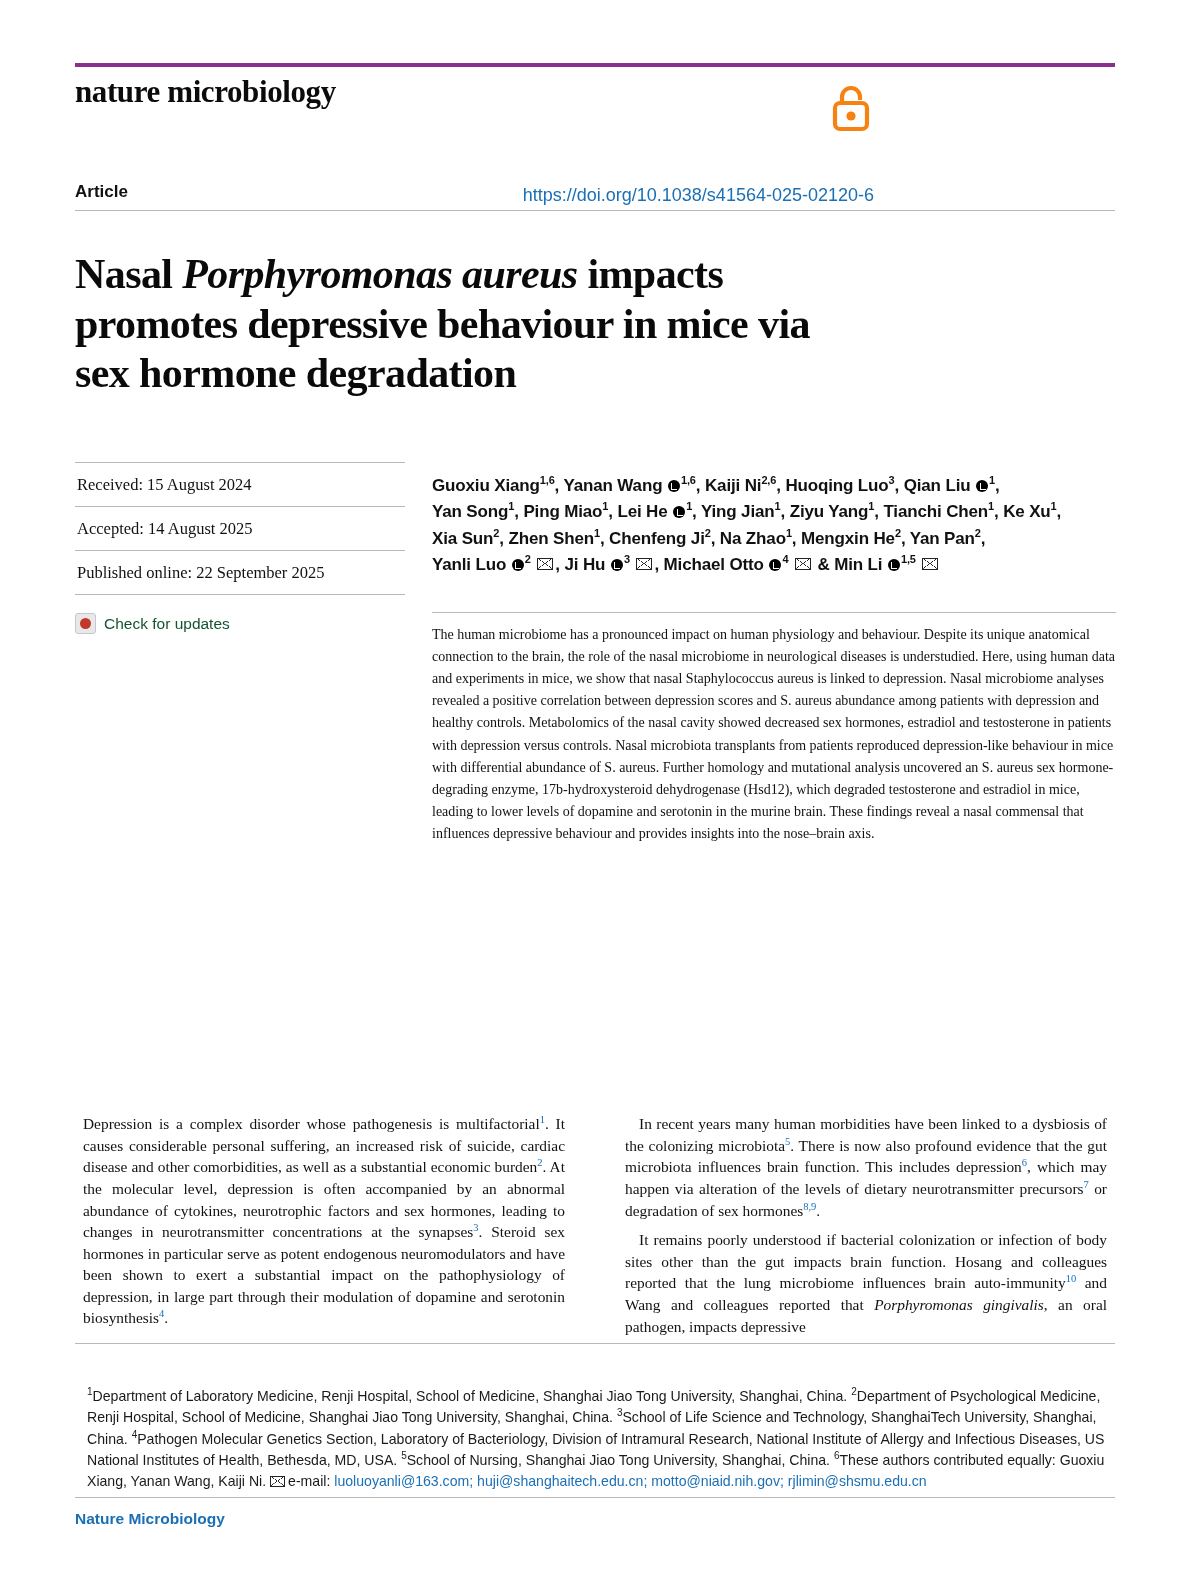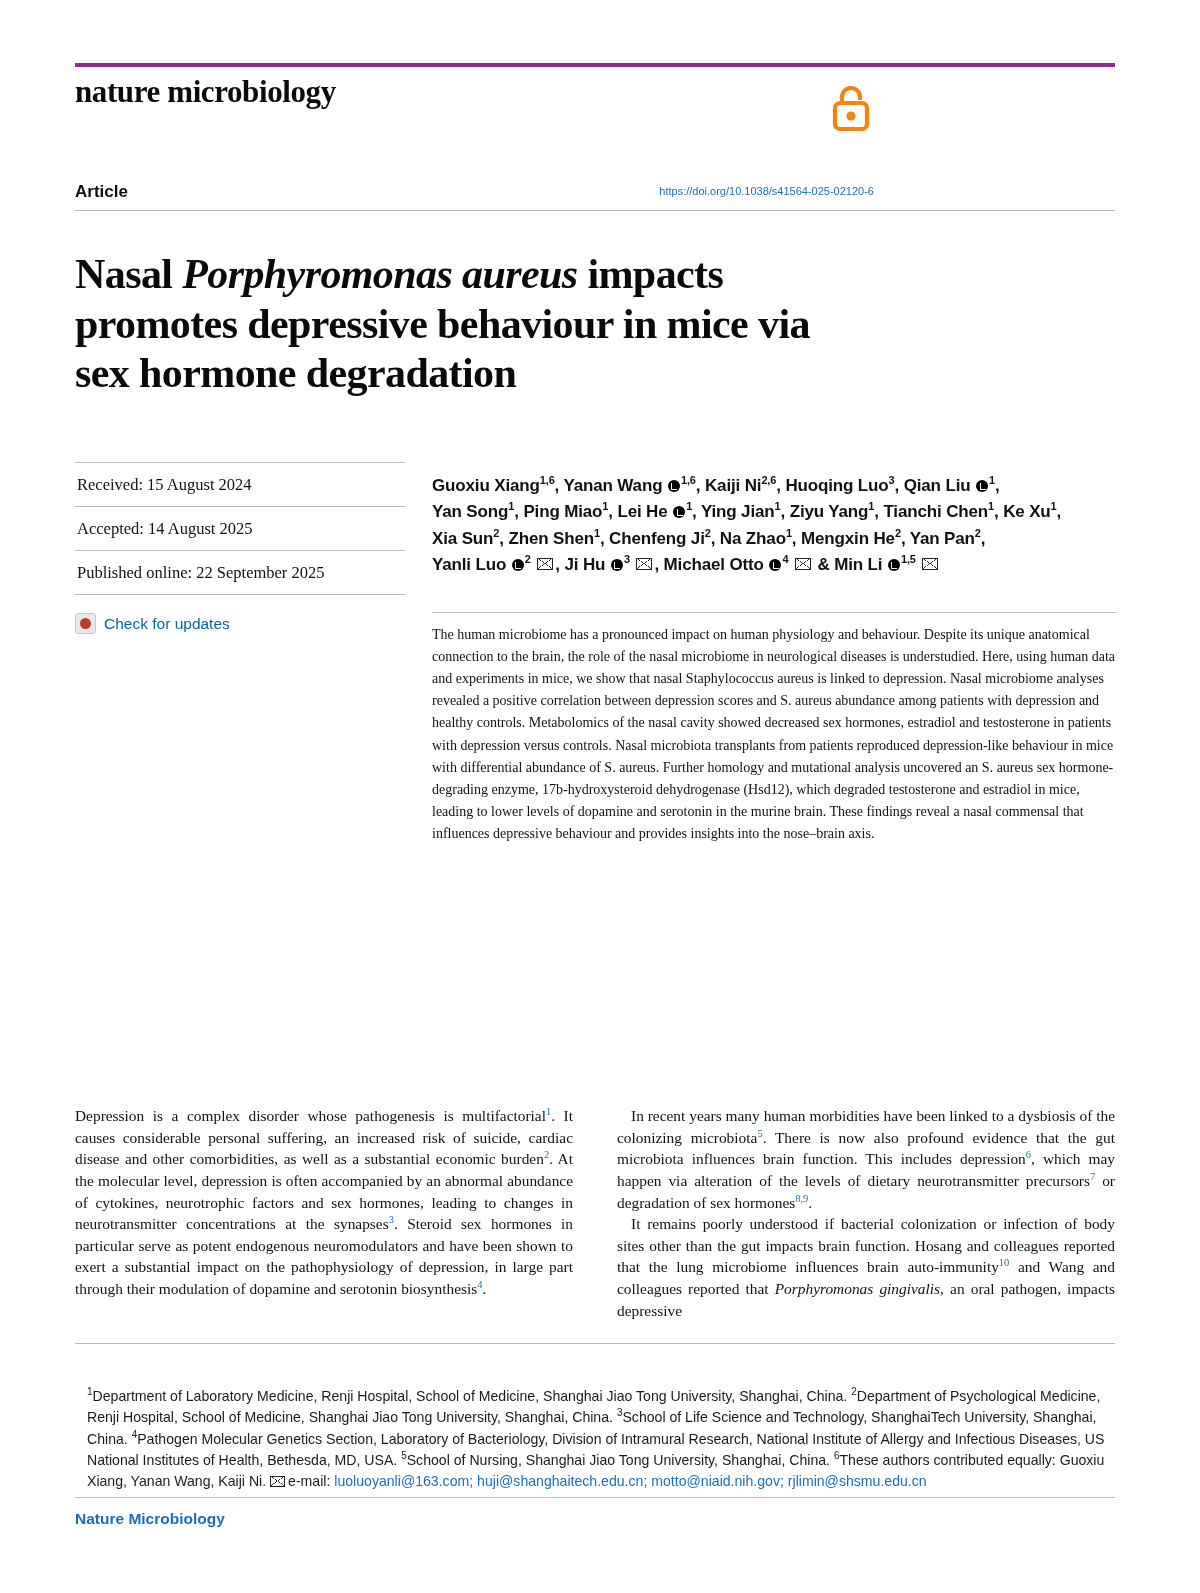--- a/index.html
+++ b/index.html
@@ -55,21 +55,21 @@
     font-family: "Liberation Sans", sans-serif;
     font-size: 17px;
     font-weight: 700;
     color: #111;
   }
   .doi {
     position: absolute;
     right: 78px;
     top: 185px;
     font-family: "Liberation Sans", sans-serif;
-    font-size: 11px;
+    font-size: 18px;
     color: #1a6fb5;
     text-decoration: none;
   }
   .header-rule {
     position: absolute;
     left: 75px;
     top: 210px;
     width: 1040px;
     height: 1px;
     background: #b9b9b9;
@@ -108,21 +108,21 @@
     padding: 12px 0 11px 2px;
     color: #111;
   }
   .check-updates {
     display: flex;
     align-items: center;
     gap: 8px;
     padding-top: 18px;
     font-family: "Liberation Sans", sans-serif;
     font-size: 15.5px;
-    color: #0369a1;
+    color: #14532d;
   }
   .check-icon {
     width: 19px; height: 19px;
     border-radius: 3px;
     background: #e8e8ea;
     border: 1px solid #c8c8cc;
     position: relative;
     flex: 0 0 auto;
   }
   .check-icon::after {
@@ -213,21 +213,21 @@
     gap: 44px;
   }
   .col {
     width: 498px;
     font-family: "Liberation Serif", serif;
     font-size: 15.4px;
     line-height: 1.40;
     text-align: justify;
     color: #111;
   }
-  .col p { margin: 0; }
+  .col p { margin: 8px; }
   .col p + p { text-indent: 14px; }
   .col em { font-style: italic; }
   sup.ref { color: #1a6fb5; font-size: 10.5px; vertical-align: super; }
 
   
   .foot-rule {
     position: absolute;
     left: 75px;
     top: 1343px;
     width: 1040px;

